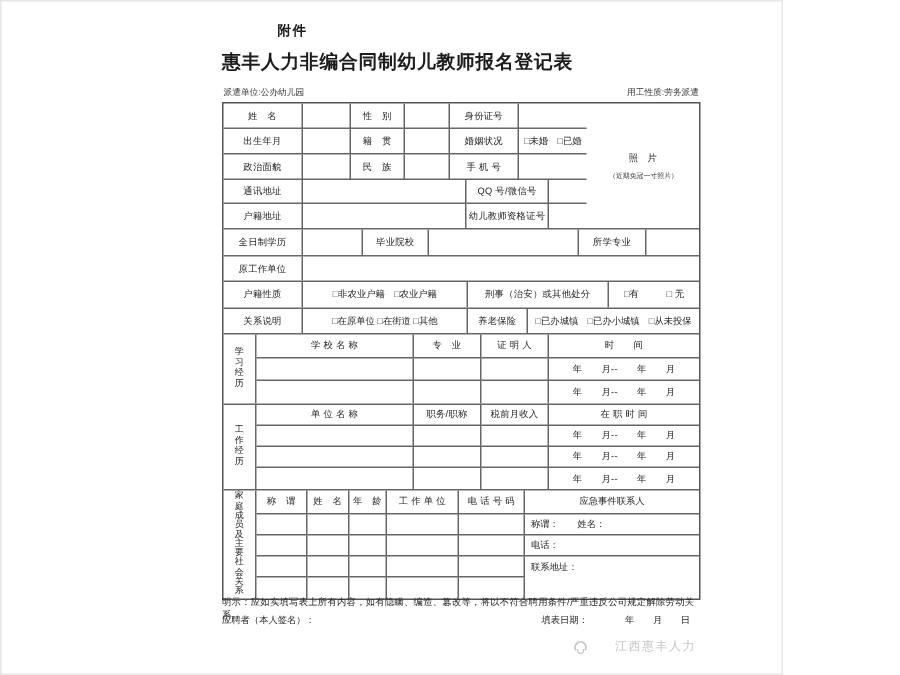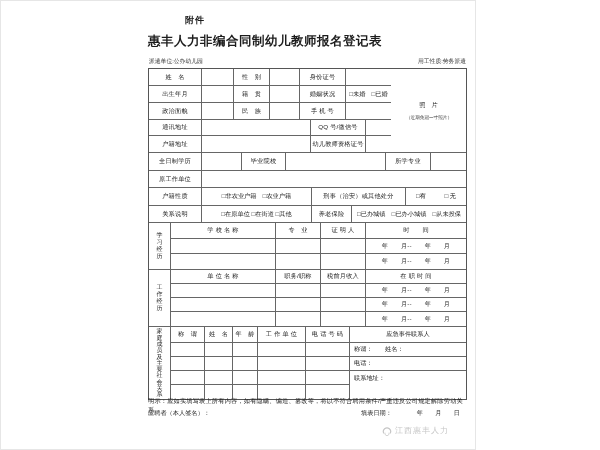--- a/index.html
+++ b/index.html
@@ -1,17 +1,17 @@
 <!DOCTYPE html>
 <html><head>
 <meta charset="utf-8">
 <style>
   html,body{margin:0;padding:0;}
   body{width:600px;height:450px;background:#fff;font-family:"Liberation Sans","DejaVu Sans",sans-serif;color:#1c1c1c;}
-  .canvas{position:relative;width:476px;height:450px;background:#ffffff;box-shadow:inset 0 0 0 1px #e6e6e6;overflow:hidden;}
+  .canvas{position:relative;width:476px;height:450px;background:#ffffff;box-shadow:inset 0 0 0 1px #e6e6e6;overflow:hidden;padding-left:46px;}
   .attachment{position:absolute;left:185px;top:14px;font-size:9px;font-weight:bold;letter-spacing:1px;}
   .title{position:absolute;left:148px;top:33px;width:319px;text-align:left;font-size:12.5px;font-weight:bold;letter-spacing:0.5px;font-family:"Liberation Serif","DejaVu Serif",serif;}
   .subline{position:absolute;left:149px;top:57px;width:317px;display:flex;justify-content:space-between;font-size:5.8px;color:#333;}
   .tbl{position:absolute;left:148px;top:68px;width:319px;border:1px solid #555;box-sizing:border-box;font-size:6.2px;color:#222;}
   .r{display:flex;}
   .c{border-right:1px solid #666;box-sizing:border-box;display:flex;align-items:center;justify-content:center;overflow:hidden;white-space:nowrap;letter-spacing:0.2px;}
   .c.last{border-right:none;}
   .bb{border-bottom:1px solid #666;}
   .blockA{display:flex;border-bottom:1px solid #666;}
   .leftA{width:242px;}
@@ -30,21 +30,21 @@
   .vtext.tight{line-height:6.3px;}
   .secbody{flex:1;}
   .midgrid{width:179px;}
   .rightcol{flex:1;display:flex;flex-direction:column;}
   .rc{border-bottom:1px solid #666;box-sizing:border-box;display:flex;align-items:center;font-size:6.2px;}
   .rc.center{justify-content:center;}
   .rc.lastrc{border-bottom:none;align-items:flex-start;padding-top:3px;}
   .rc.pad{padding-left:4px;}
   .notice{position:absolute;left:148px;top:397px;width:319px;font-size:6.2px;color:#222;letter-spacing:0.2px;}
   .sigline{position:absolute;left:148px;top:409px;width:312px;display:flex;justify-content:space-between;font-size:6.2px;color:#222;}
-  .watermark{position:absolute;left:382px;top:425px;display:flex;align-items:center;gap:3px;color:#c6c6c6;font-size:8px;letter-spacing:1px;}
+  .watermark{position:absolute;left:382px;top:425px;display:flex;align-items:center;gap:18px;color:#c6c6c6;font-size:8px;letter-spacing:1px;}
   .chk{letter-spacing:0;}
 </style>
 </head>
 <body>
 
 <div class="canvas">
 
   <div class="attachment">附件</div>
   <div class="title">惠丰人力非编合同制幼儿教师报名登记表</div>
 

